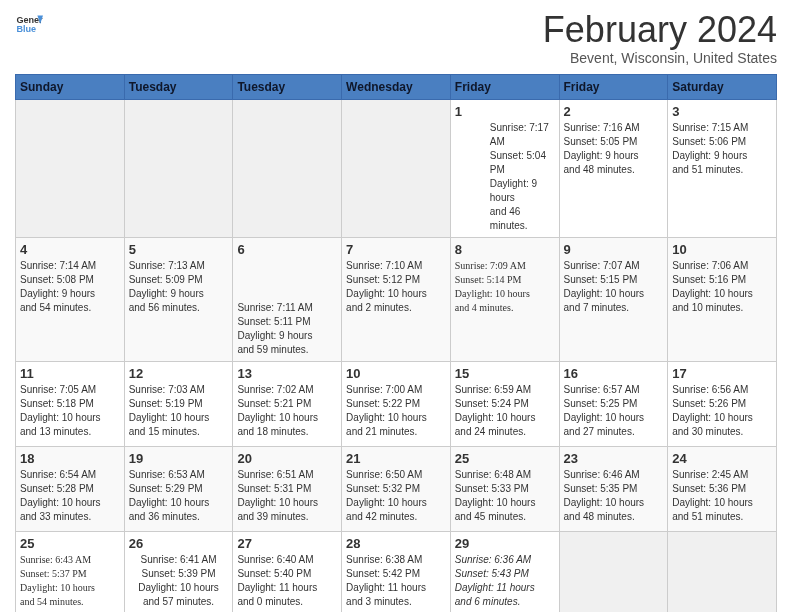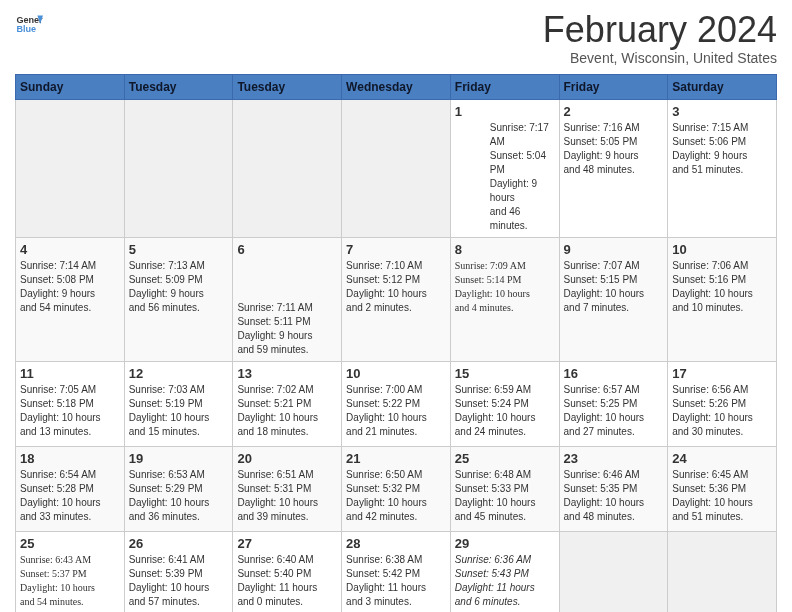--- a/index.html
+++ b/index.html
@@ -277,37 +277,37 @@
         </td>
         <td>
           <span class="day-num">23</span>
           <div class="day-info" style="white-space: pre-line;">Sunrise: 6:46 AM
 Sunset: 5:35 PM
 Daylight: 10 hours
 and 48 minutes.</div>
         </td>
         <td>
           <span class="day-num">24</span>
-          <div class="day-info" style="white-space: pre-line;">Sunrise: 6:45 AM
+          <div class="day-info" style="white-space: pre-line;">Sunrise: 2:45 AM
 Sunset: 5:36 PM
 Daylight: 10 hours
 and 51 minutes.</div>
         </td>
       </tr>
       <tr>
         <td>
           <span class="day-num">25</span>
           <div class="day-info" style="white-space: pre-line; font-family: Liberation Serif, serif;">Sunrise: 6:43 AM
 Sunset: 5:37 PM
 Daylight: 10 hours
 and 54 minutes.</div>
         </td>
         <td>
           <span class="day-num">26</span>
-          <div class="day-info" style="white-space: pre-line;">Sunrise: 6:41 AM
+          <div class="day-info" style="white-space: pre-line; text-align: center;">Sunrise: 6:41 AM
 Sunset: 5:39 PM
 Daylight: 10 hours
 and 57 minutes.</div>
         </td>
         <td>
           <span class="day-num">27</span>
           <div class="day-info" style="white-space: pre-line;">Sunrise: 6:40 AM
 Sunset: 5:40 PM
 Daylight: 11 hours
 and 0 minutes.</div>

